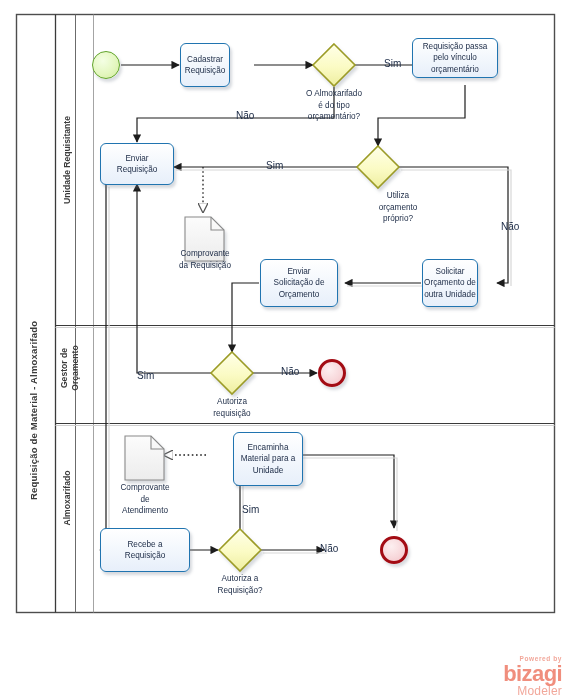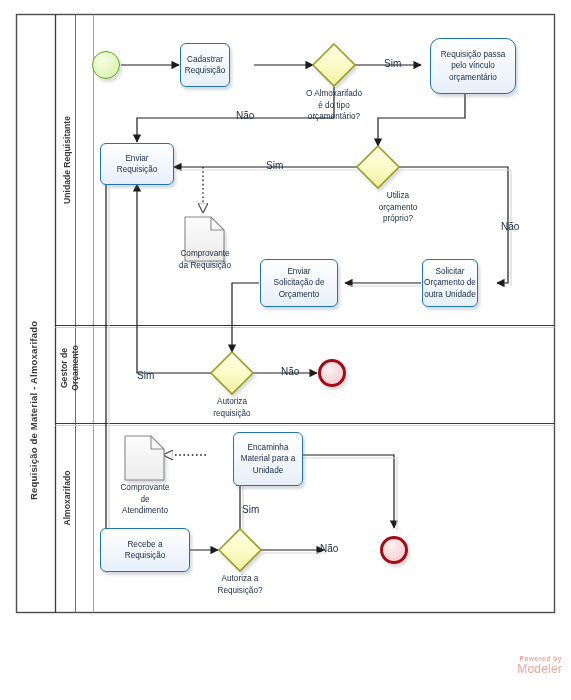--- a/index.html
+++ b/index.html
@@ -237,21 +237,21 @@
 
 <div class="event start-event" style="left:92px; top:51px; width:28px; height:28px;"></div>
 <div class="event end-event" style="left:318px; top:359px; width:28px; height:28px;"></div>
 <div class="event end-event" style="left:380px; top:536px; width:28px; height:28px;"></div>
 
 <div class="task-box" style="left:180px; top:43px; width:50px; height:44px;">
   <div class="node-label task-label" style="width:100%;">Cadastrar
 Requisição</div>
 </div>
 
-<div class="task-box" style="left:430px; top:38px; width:86px; height:56px;border-radius:10px;">
+<div class="task-box" style="left:412px; top:38px; width:86px; height:40px;">
   <div class="node-label task-label" style="width:100%;">Requisição passa
 pelo vínculo
 orçamentário</div>
 </div>
 
 <div class="task-box" style="left:100px; top:143px; width:74px; height:42px;">
   <div class="node-label task-label" style="width:100%;">Enviar
 Requisição</div>
 </div>
 
@@ -299,14 +299,15 @@
 <div class="flow-label" style="left:236px; top:110px;">Não</div>
 <div class="flow-label" style="left:266px; top:160px;">Sim</div>
 <div class="flow-label" style="left:501px; top:221px;">Não</div>
 <div class="flow-label" style="left:137px; top:370px;">Sim</div>
 <div class="flow-label" style="left:281px; top:366px;">Não</div>
 <div class="flow-label" style="left:242px; top:504px;">Sim</div>
 <div class="flow-label" style="left:320px; top:543px;">Não</div>
 
 <div class="logo" style="left:462px; top:655px; width:100px;">
   <div class="logo-powered">Powered by</div>
+  <div class="logo-main">bizagi</div>
   <div class="logo-sub">Modeler</div>
 </div>
 
 </body></html>

